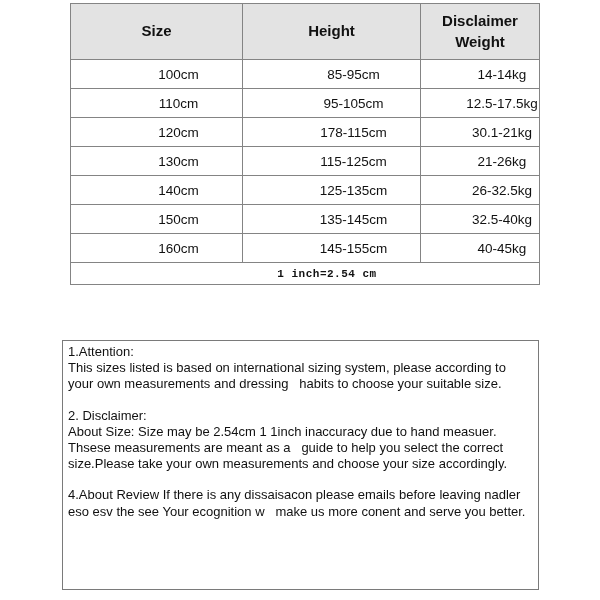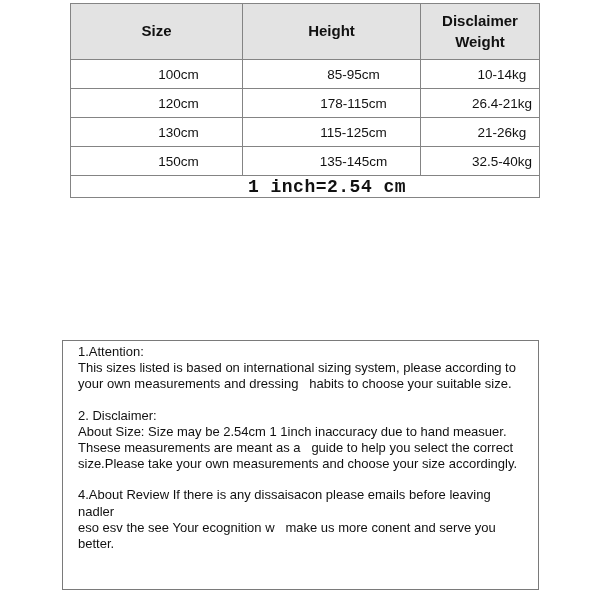--- a/index.html
+++ b/index.html
@@ -41,35 +41,35 @@
   }
   table.size-table tbody td {
     height: 28px;
     font-size: 13.5px;
     font-weight: normal;
     padding-left: 44px;
   }
   table.size-table tr.mono-row td {
     font-family: "Liberation Mono", monospace;
     font-weight: bold;
-    font-size: 18px;
+    font-size: 11px;
     letter-spacing: 0.5px;
   }
   table.size-table tr.inch-row td { height: 21px; }
   table.size-table tr.hand-row td { height: 22px; }
 
   .notes-box {
     position: absolute;
     left: 62px;
     top: 340px;
     width: 477px;
     height: 250px;
     box-sizing: border-box;
     border: 1px solid #7a7a7a;
-    padding: 3px 15px;
+    padding: 3px 5px;
     font-size: 13px;
     line-height: 16.2px;
     overflow: hidden;
   }
   .note-section {
     white-space: pre-wrap;
     margin: 0 0 15px 0;
   }
   .note-section:last-child { margin-bottom: 16px; }
 </style>
@@ -86,36 +86,51 @@
     <tr>
       <th>Size</th>
       <th>Height</th>
       <th>Disclaimer Weight</th>
     </tr>
   </thead>
   <tbody>
     <tr>
       <td>100cm</td>
       <td>85-95cm</td>
-      <td>10-14kg</td>
+      <td>14-14kg</td>
+    </tr>
+    <tr>
+      <td>110cm</td>
+      <td>95-105cm</td>
+      <td>12.5-17.5kg</td>
     </tr>
     <tr>
       <td>120cm</td>
       <td>178-115cm</td>
-      <td>26.4-21kg</td>
+      <td>30.1-21kg</td>
     </tr>
     <tr>
       <td>130cm</td>
       <td>115-125cm</td>
       <td>21-26kg</td>
     </tr>
     <tr>
+      <td>140cm</td>
+      <td>125-135cm</td>
+      <td>26-32.5kg</td>
+    </tr>
+    <tr>
       <td>150cm</td>
       <td>135-145cm</td>
       <td>32.5-40kg</td>
+    </tr>
+    <tr>
+      <td>160cm</td>
+      <td>145-155cm</td>
+      <td>40-45kg</td>
     </tr>
     <tr class="mono-row inch-row">
       <td colspan="3">1 inch=2.54 cm</td>
     </tr>
   </tbody>
 </table>
 
 <div class="notes-box">
   <div class="note-section">1.Attention:
 This sizes listed is based on international sizing system, please according to

